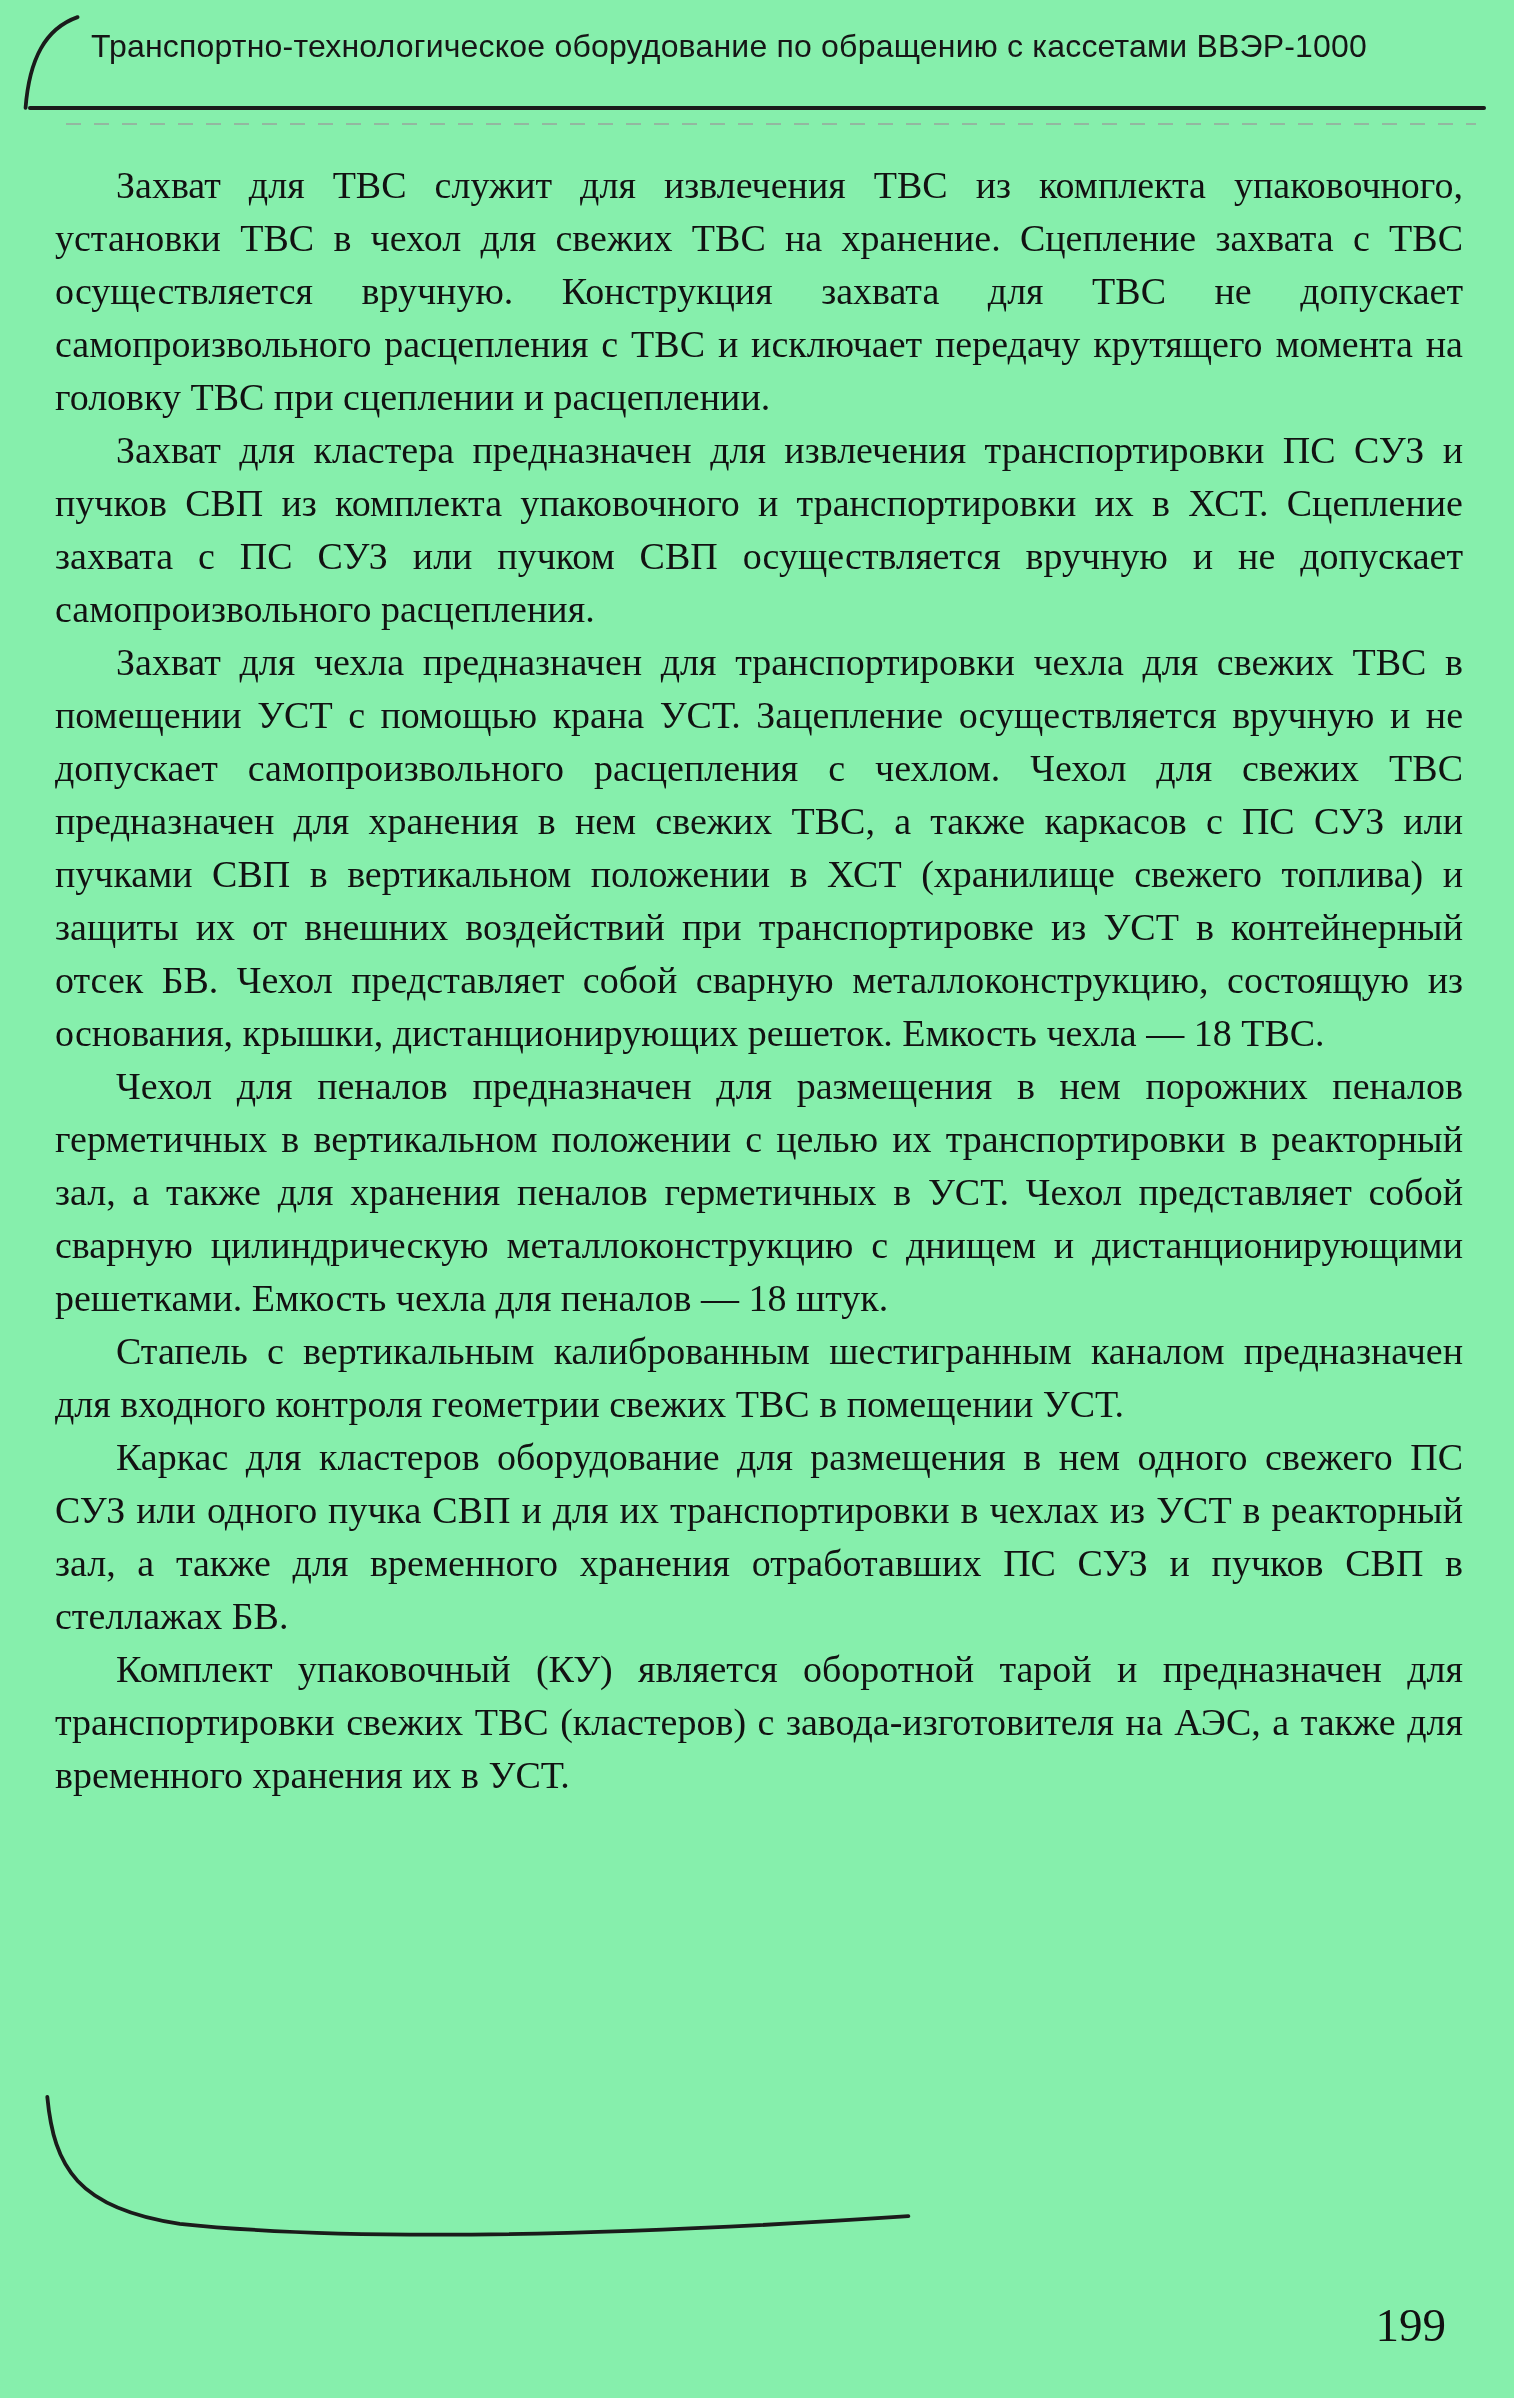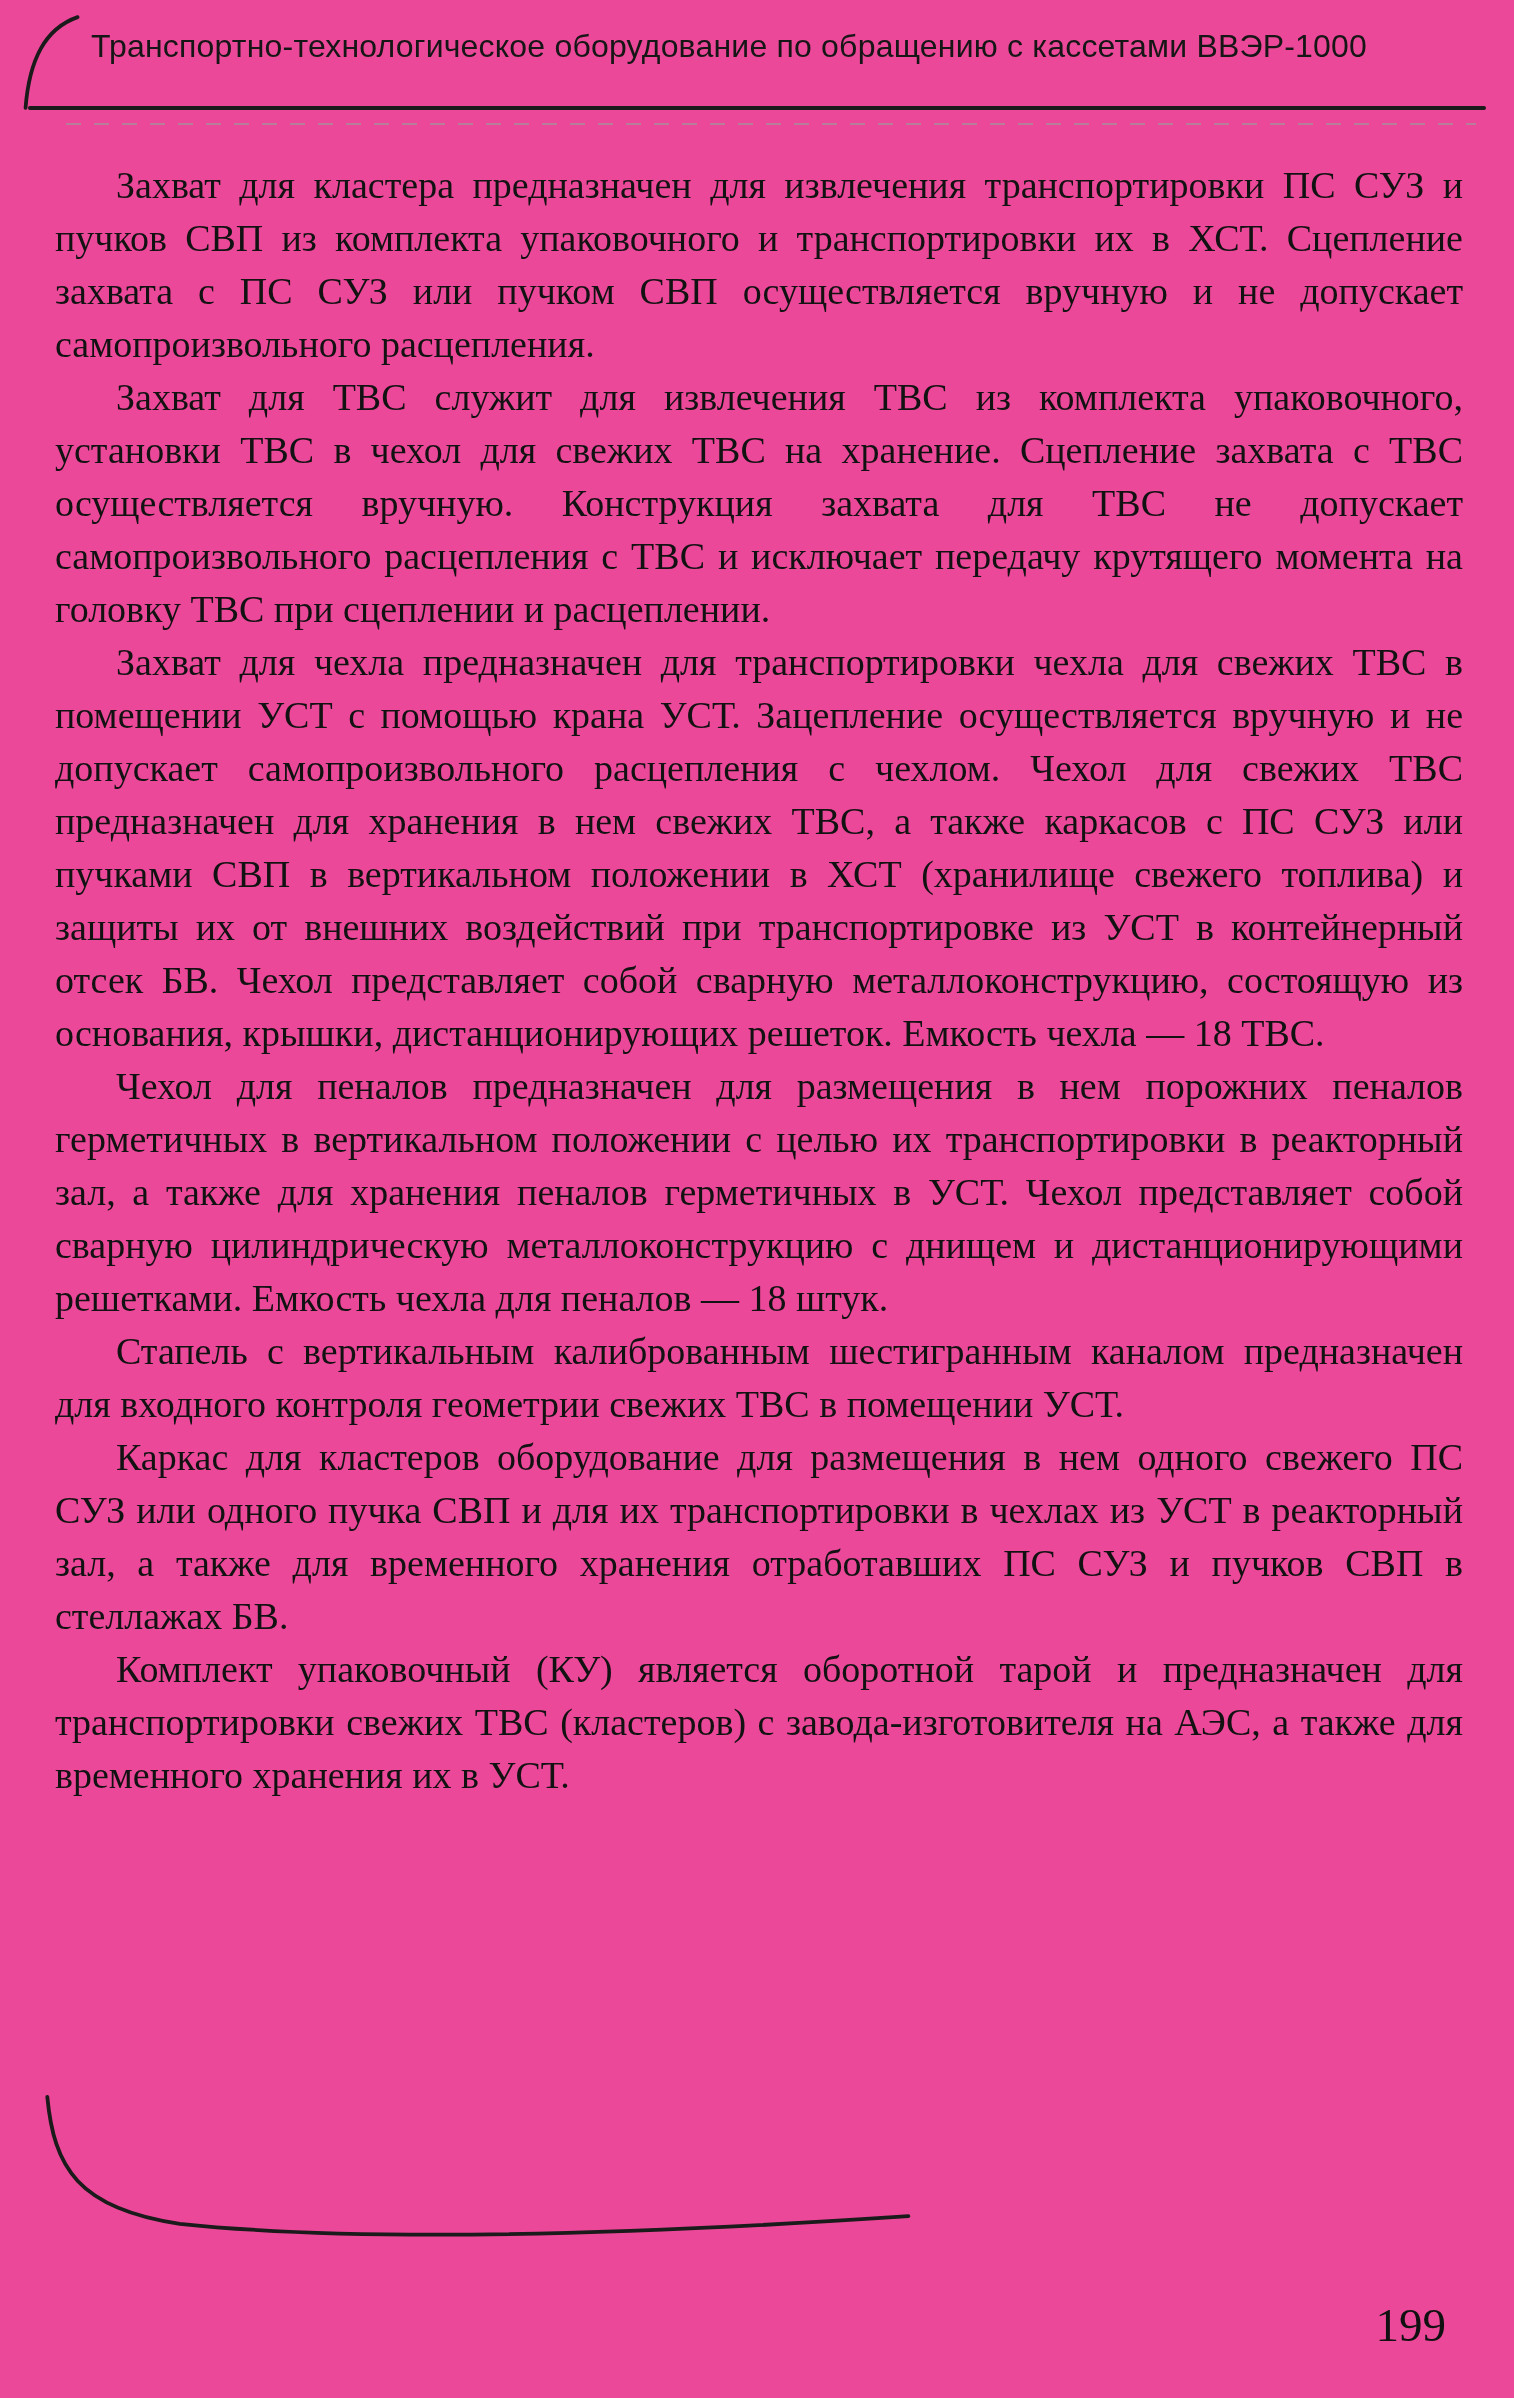--- a/index.html
+++ b/index.html
@@ -5,21 +5,21 @@
   html, body {
     margin: 0;
     padding: 0;
     background: #e8e8e8;
   }
   .page {
     position: relative;
     width: 1514px;
     height: 2398px;
     margin: 0 auto;
-    background: #ec4899;
+    background: #86efac;
     color: #141414;
     font-family: "Liberation Serif", serif;
     overflow: hidden;
   }
   .running-head {
     position: absolute;
     top: 26.5px;
     left: 91px;
     right: 34px;
     font-family: "Liberation Sans", sans-serif;
@@ -92,22 +92,22 @@
   </svg>
 
   <header class="running-head">
     <span>Транспортно-технологическое оборудование по обращению с кассетами ВВЭР-1000</span>
   </header>
 
   <div class="header-rule"></div>
   <div class="header-rule-faint"></div>
 
   <main class="body-text">
+    <p>Захват для ТВС служит для извлечения ТВС из комплекта упаковочного, установки ТВС в чехол для свежих ТВС на хранение. Сцепление захвата с ТВС осуществляется вручную. Конструкция захвата для ТВС не допускает самопроизвольного расцепления с ТВС и исключает передачу крутящего момента на головку ТВС при сцеплении и расцеплении.</p>
     <p>Захват для кластера предназначен для извлечения транспортировки ПС СУЗ и пучков СВП из комплекта упаковочного и транспортировки их в ХСТ. Сцепление захвата с ПС СУЗ или пучком СВП осуществляется вручную и не допускает самопроизвольного расцепления.</p>
-    <p>Захват для ТВС служит для извлечения ТВС из комплекта упаковочного, установки ТВС в чехол для свежих ТВС на хранение. Сцепление захвата с ТВС осуществляется вручную. Конструкция захвата для ТВС не допускает самопроизвольного расцепления с ТВС и исключает передачу крутящего момента на головку ТВС при сцеплении и расцеплении.</p>
     <p>Захват для чехла предназначен для транспортировки чехла для свежих ТВС в помещении УСТ с помощью крана УСТ. Зацепление осуществляется вручную и не допускает самопроизвольного расцепления с чехлом. Чехол для свежих ТВС предназначен для хранения в нем свежих ТВС, а также каркасов с ПС СУЗ или пучками СВП в вертикальном положении в ХСТ (хранилище свежего топлива) и защиты их от внешних воздействий при транспортировке из УСТ в контейнерный отсек БВ. Чехол представляет собой сварную металлоконструкцию, состоящую из основания, крышки, дистанционирующих решеток. Емкость чехла — 18 ТВС.</p>
     <p>Чехол для пеналов предназначен для размещения в нем порожних пеналов герметичных в вертикальном положении с целью их транспортировки в реакторный зал, а также для хранения пеналов герметичных в УСТ. Чехол представляет собой сварную цилиндрическую металлоконструкцию с днищем и дистанционирующими решетками. Емкость чехла для пеналов — 18 штук.</p>
     <p>Стапель с вертикальным калиброванным шестигранным каналом предназначен для входного контроля геометрии свежих ТВС в помещении УСТ.</p>
     <p>Каркас для кластеров оборудование для размещения в нем одного свежего ПС СУЗ или одного пучка СВП и для их транспортировки в чехлах из УСТ в реакторный зал, а также для временного хранения отработавших ПС СУЗ и пучков СВП в стеллажах БВ.</p>
     <p>Комплект упаковочный (КУ) является оборотной тарой и предназначен для транспортировки свежих ТВС (кластеров) с завода-изготовителя на АЭС, а также для временного хранения их в УСТ.</p>
   </main>
 
   <div class="page-number">199</div>
 
 </div>

